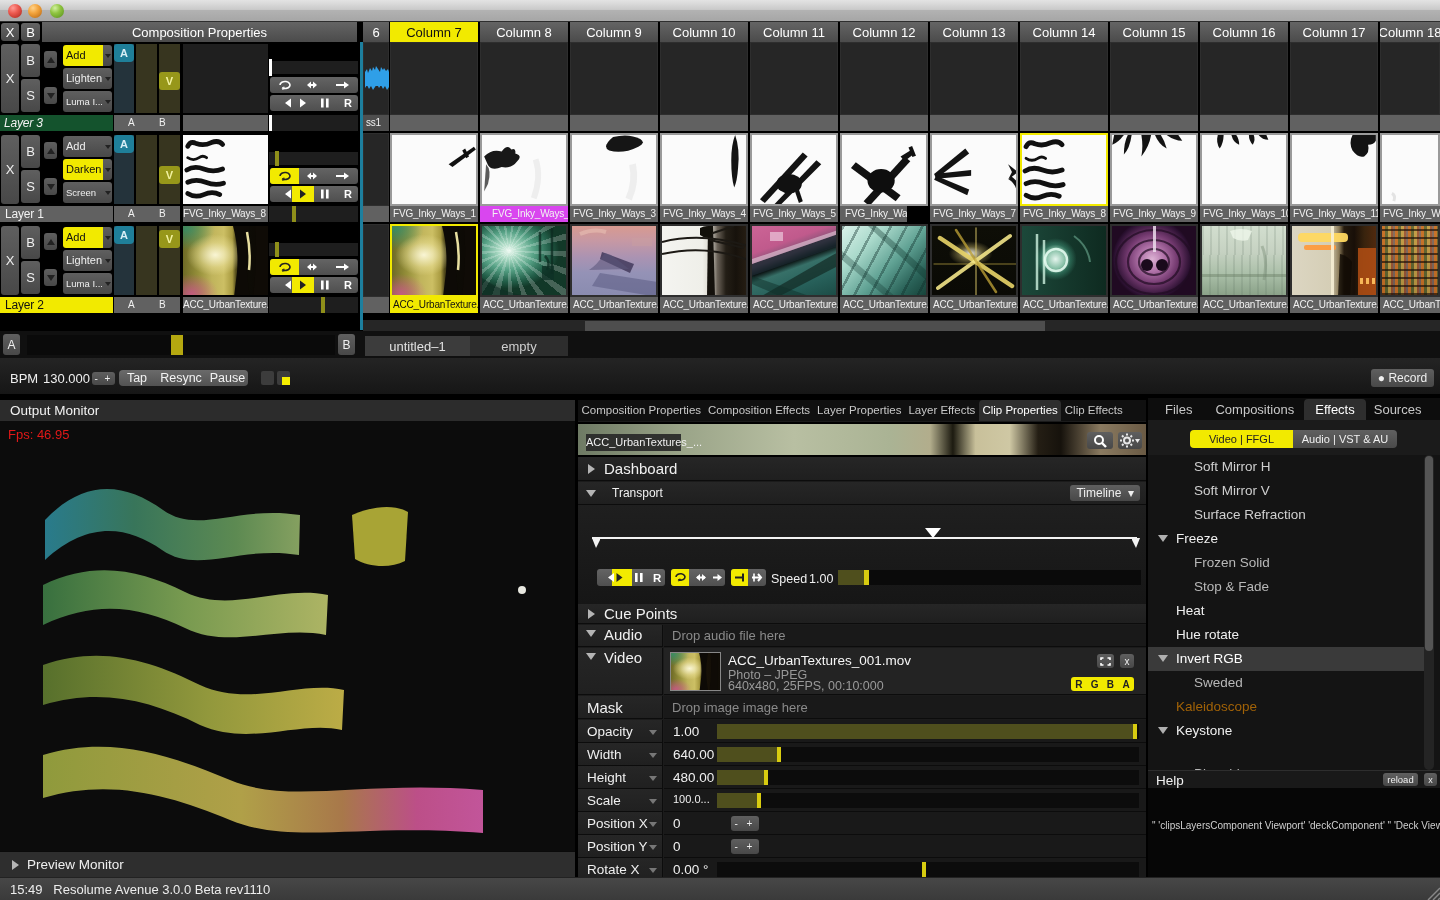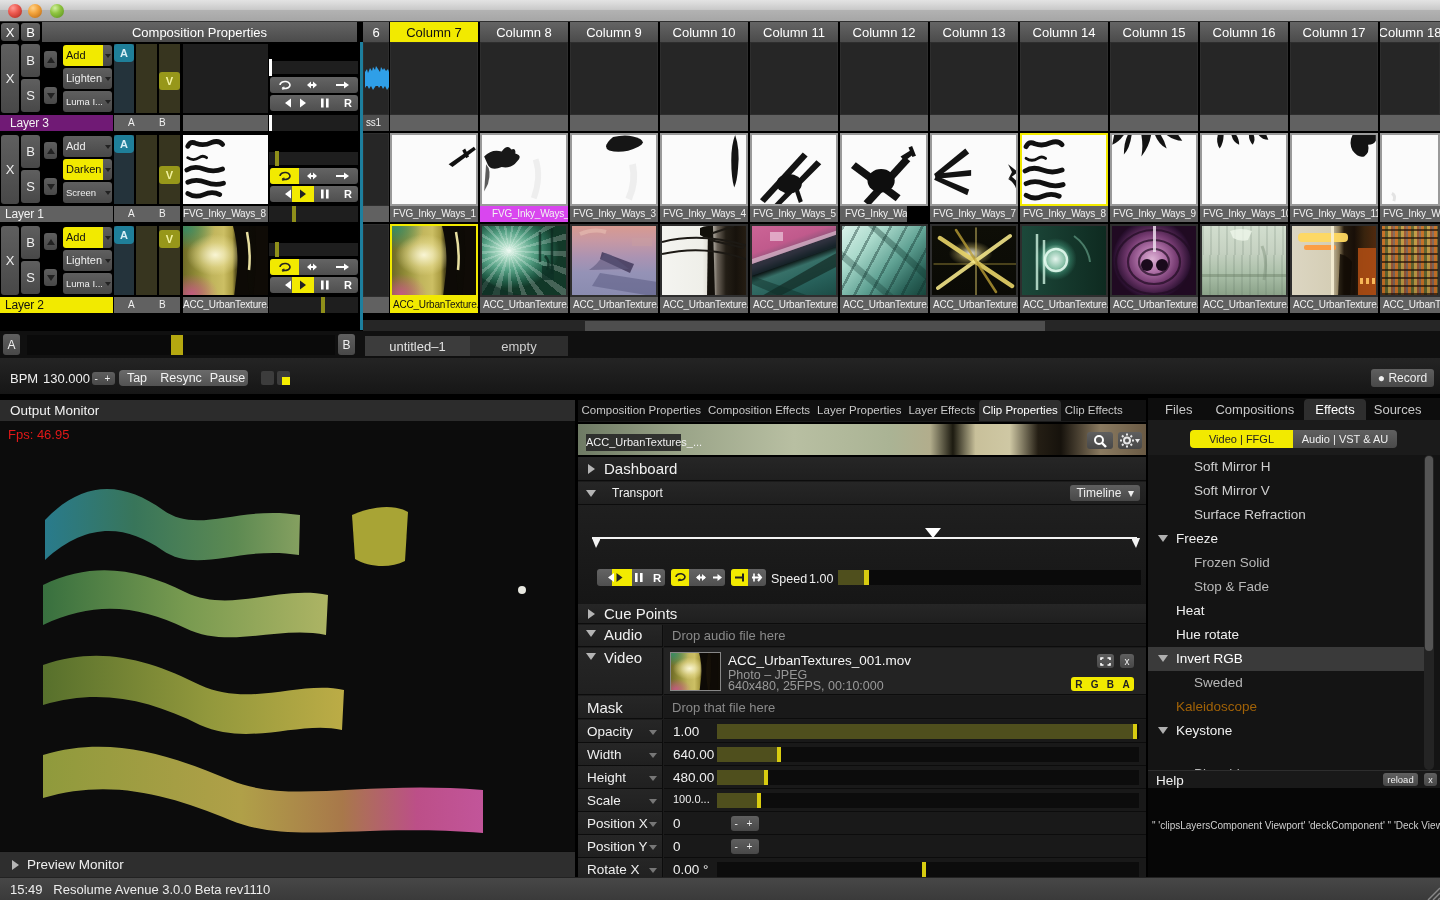--- a/index.html
+++ b/index.html
@@ -348,21 +348,21 @@
     </g>
   </svg>
 <div class="ab" style="left:270px;top:95px;width:88px;height:16px;background:linear-gradient(#646464,#4f4f4f);border-radius:3px;"></div>
 <svg class="ab" style="left:270px;top:95px;" width="88" height="16" viewBox="0 0 88 16">
     <path d="M15 8 l6 -4.5 0 9z" fill="#fff"></path>
     <path d="M30 3.5 l6 4.5 -6 4.5z" fill="#fff"></path>
     <rect x="51" y="3.5" width="2.6" height="9" fill="#fff"></rect>
     <rect x="56" y="3.5" width="2.6" height="9" fill="#fff"></rect>
     <text x="74" y="12" font-size="11" font-weight="bold" fill="#fff" font-family="Liberation Sans">R</text>
   </svg>
-<div class="ab lbl" style="left:0;top:115px;width:113px;height:16px;background:#701a75;color:#f2f2f2;padding-left:10px;font-size:12px;">Layer 3</div>
+<div class="ab lbl" style="left:0;top:115px;width:113px;height:16px;background:#14532d;color:#f2f2f2;padding-left:4px;font-size:12px;font-style:italic;">Layer 3</div>
 <div class="ab lbl" style="left:114px;top:115px;width:66px;height:16px;">
     <span style="position:absolute;left:14px;">A</span>
     <span style="position:absolute;left:45px;">B</span>
   </div>
 <div class="ab lbl" style="left:183px;top:115px;width:85px;height:16px;"></div>
 <div class="ab" style="left:269px;top:115px;width:89px;height:16px;background:#1e1e1e;"></div>
 <div class="ab" style="left:269px;top:115px;width:3px;height:16px;background:#fff;"></div>
 <div class="ab btn cent" style="left:1px;top:135px;width:18px;height:69px;font-size:13px;">X</div>
 <div class="ab btn cent" style="left:21px;top:135px;width:19px;height:33px;font-size:13px;">B</div>
 <div class="ab btn cent" style="left:21px;top:170px;width:19px;height:33px;font-size:13px;">S</div>
@@ -699,21 +699,21 @@
     </svg>
   </div>
 <div class="ab btn cent" style="left:1120px;top:654px;width:14px;height:14px;font-size:10px;">x</div>
 <div class="ab" style="left:1071px;top:677px;width:63px;height:14px;background:#f2ea00;border-radius:3px;display:flex;color:#222;font-size:10px;font-weight:bold;">
     <div class="cent" style="flex:1;">R</div>
     <div class="cent" style="flex:1;">G</div>
     <div class="cent" style="flex:1;">B</div>
     <div class="cent" style="flex:1;">A</div>
   </div>
 <div class="ab" style="left:578px;top:696px;width:85px;height:23px;background:linear-gradient(#262626,#202020);border-bottom:1px solid #0c0c0c;border-right:1px solid #0c0c0c;color:#f0f0f0;font-size:15px;line-height:23px;padding-left:9px;">Mask</div>
-<div class="ab" style="left:664px;top:696px;width:482px;height:23px;background:#191919;border-bottom:1px solid #0c0c0c;color:#8a8a8a;font-size:13px;line-height:23px;padding-left:8px;">Drop that file here</div>
+<div class="ab" style="left:664px;top:696px;width:482px;height:23px;background:#191919;border-bottom:1px solid #0c0c0c;color:#8a8a8a;font-size:13px;line-height:23px;padding-left:8px;">Drop image image here</div>
 <div class="ab" style="left:578px;top:720px;width:85px;height:23px;background:linear-gradient(#262626,#202020);border-bottom:1px solid #0c0c0c;border-right:1px solid #0c0c0c;color:#f0f0f0;font-size:13.5px;line-height:23px;padding-left:9px;white-space:nowrap;overflow:hidden;">Opacity<div style="position:absolute;right:5px;top:10px;width:0;height:0;border-left:4px solid transparent;border-right:4px solid transparent;border-top:5px solid #777;"></div></div>
 <div class="ab" style="left:664px;top:720px;width:482px;height:23px;background:#191919;border-bottom:1px solid #0c0c0c;"></div>
 <div class="ab" style="left:673px;top:724px;color:#f0f0f0;font-size:13.5px;">1.00</div>
 <div class="ab" style="left:717px;top:724px;width:422px;height:15px;background:#0c0c0c;"></div>
 <div class="ab" style="left:717px;top:724px;width:417px;height:15px;background:#4f4f1d;"></div>
 <div class="ab" style="left:1133px;top:724px;width:4px;height:15px;background:#d8cc10;"></div>
 <div class="ab" style="left:578px;top:743px;width:85px;height:23px;background:linear-gradient(#262626,#202020);border-bottom:1px solid #0c0c0c;border-right:1px solid #0c0c0c;color:#f0f0f0;font-size:13.5px;line-height:23px;padding-left:9px;white-space:nowrap;overflow:hidden;">Width<div style="position:absolute;right:5px;top:10px;width:0;height:0;border-left:4px solid transparent;border-right:4px solid transparent;border-top:5px solid #777;"></div></div>
 <div class="ab" style="left:664px;top:743px;width:482px;height:23px;background:#191919;border-bottom:1px solid #0c0c0c;"></div>
 <div class="ab" style="left:673px;top:747px;color:#f0f0f0;font-size:13.5px;">640.00</div>
 <div class="ab" style="left:717px;top:747px;width:422px;height:15px;background:#0c0c0c;"></div>

